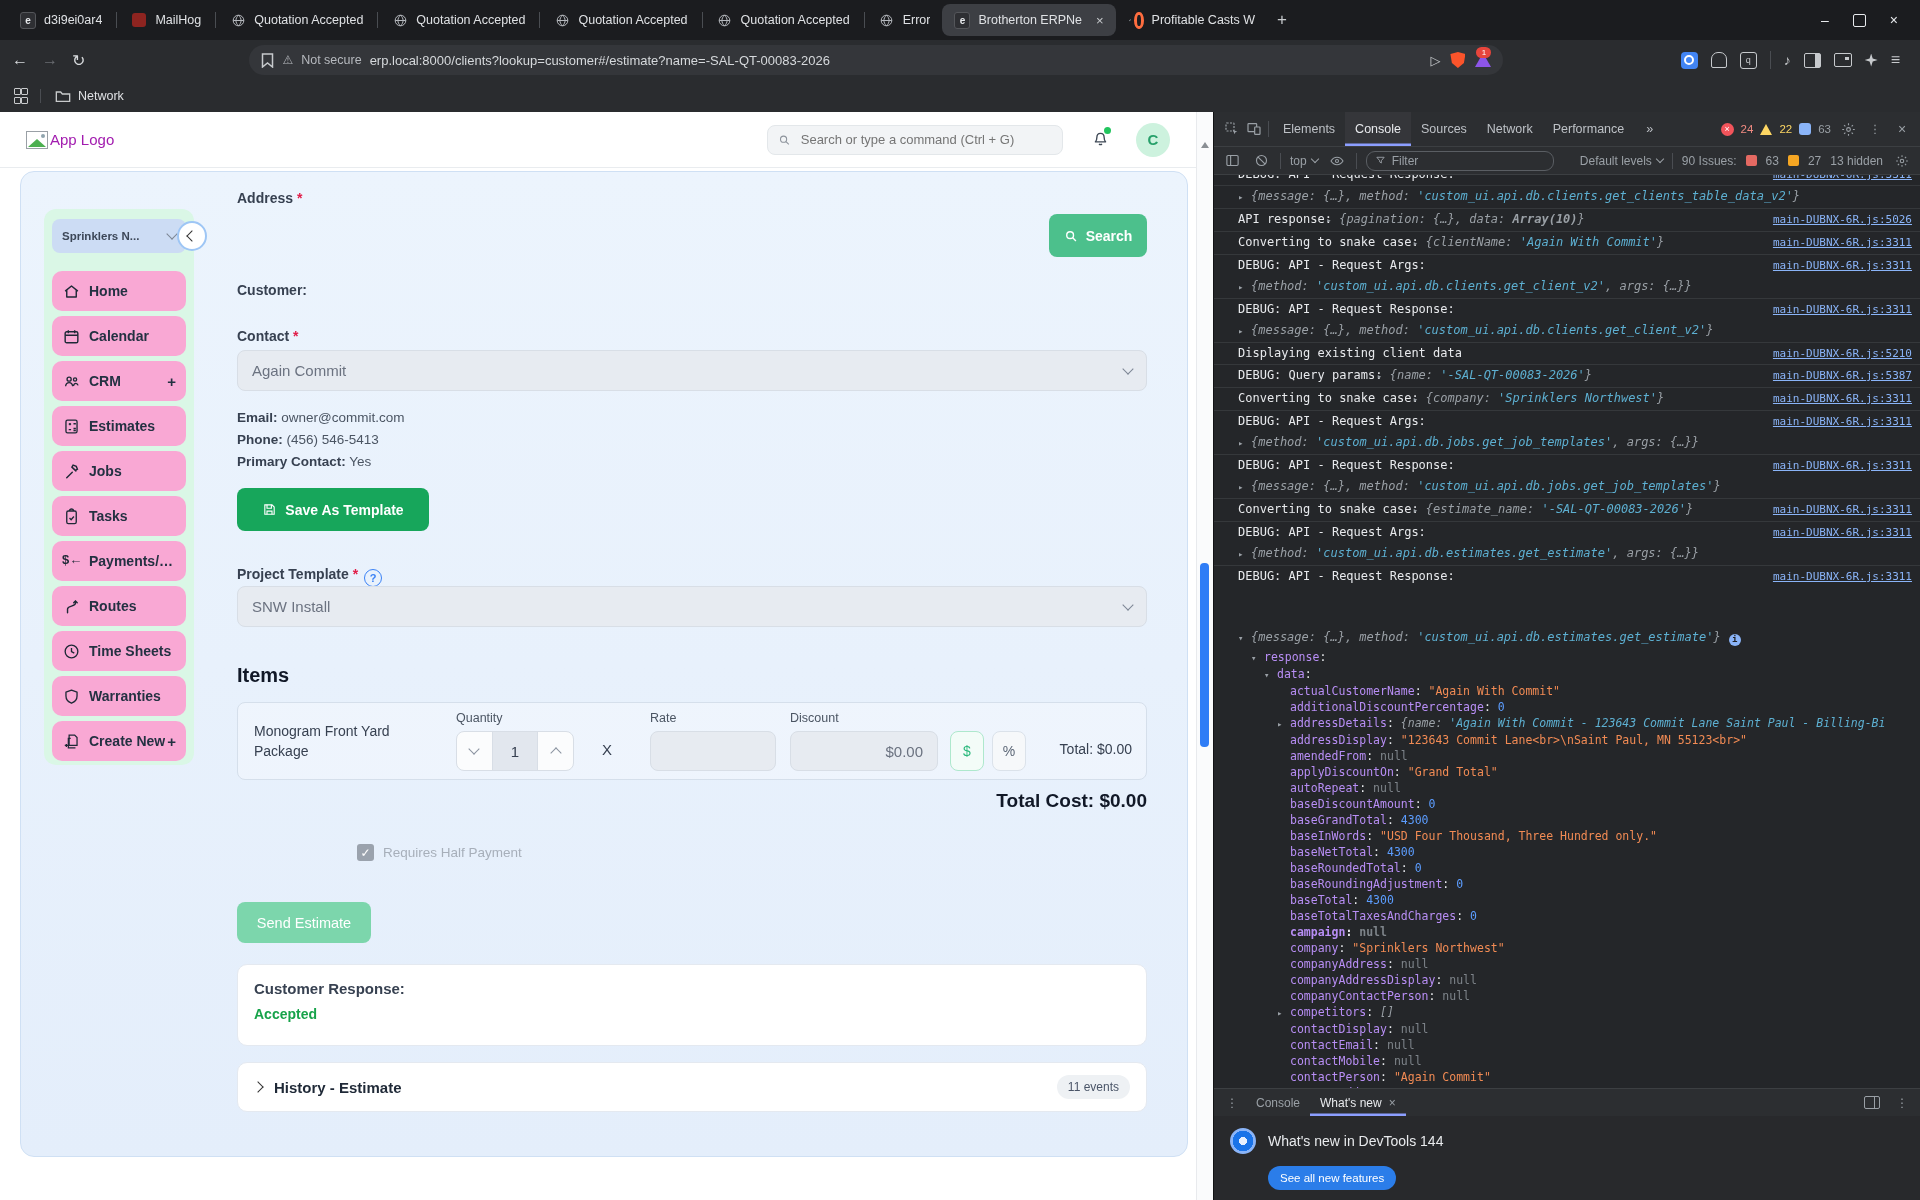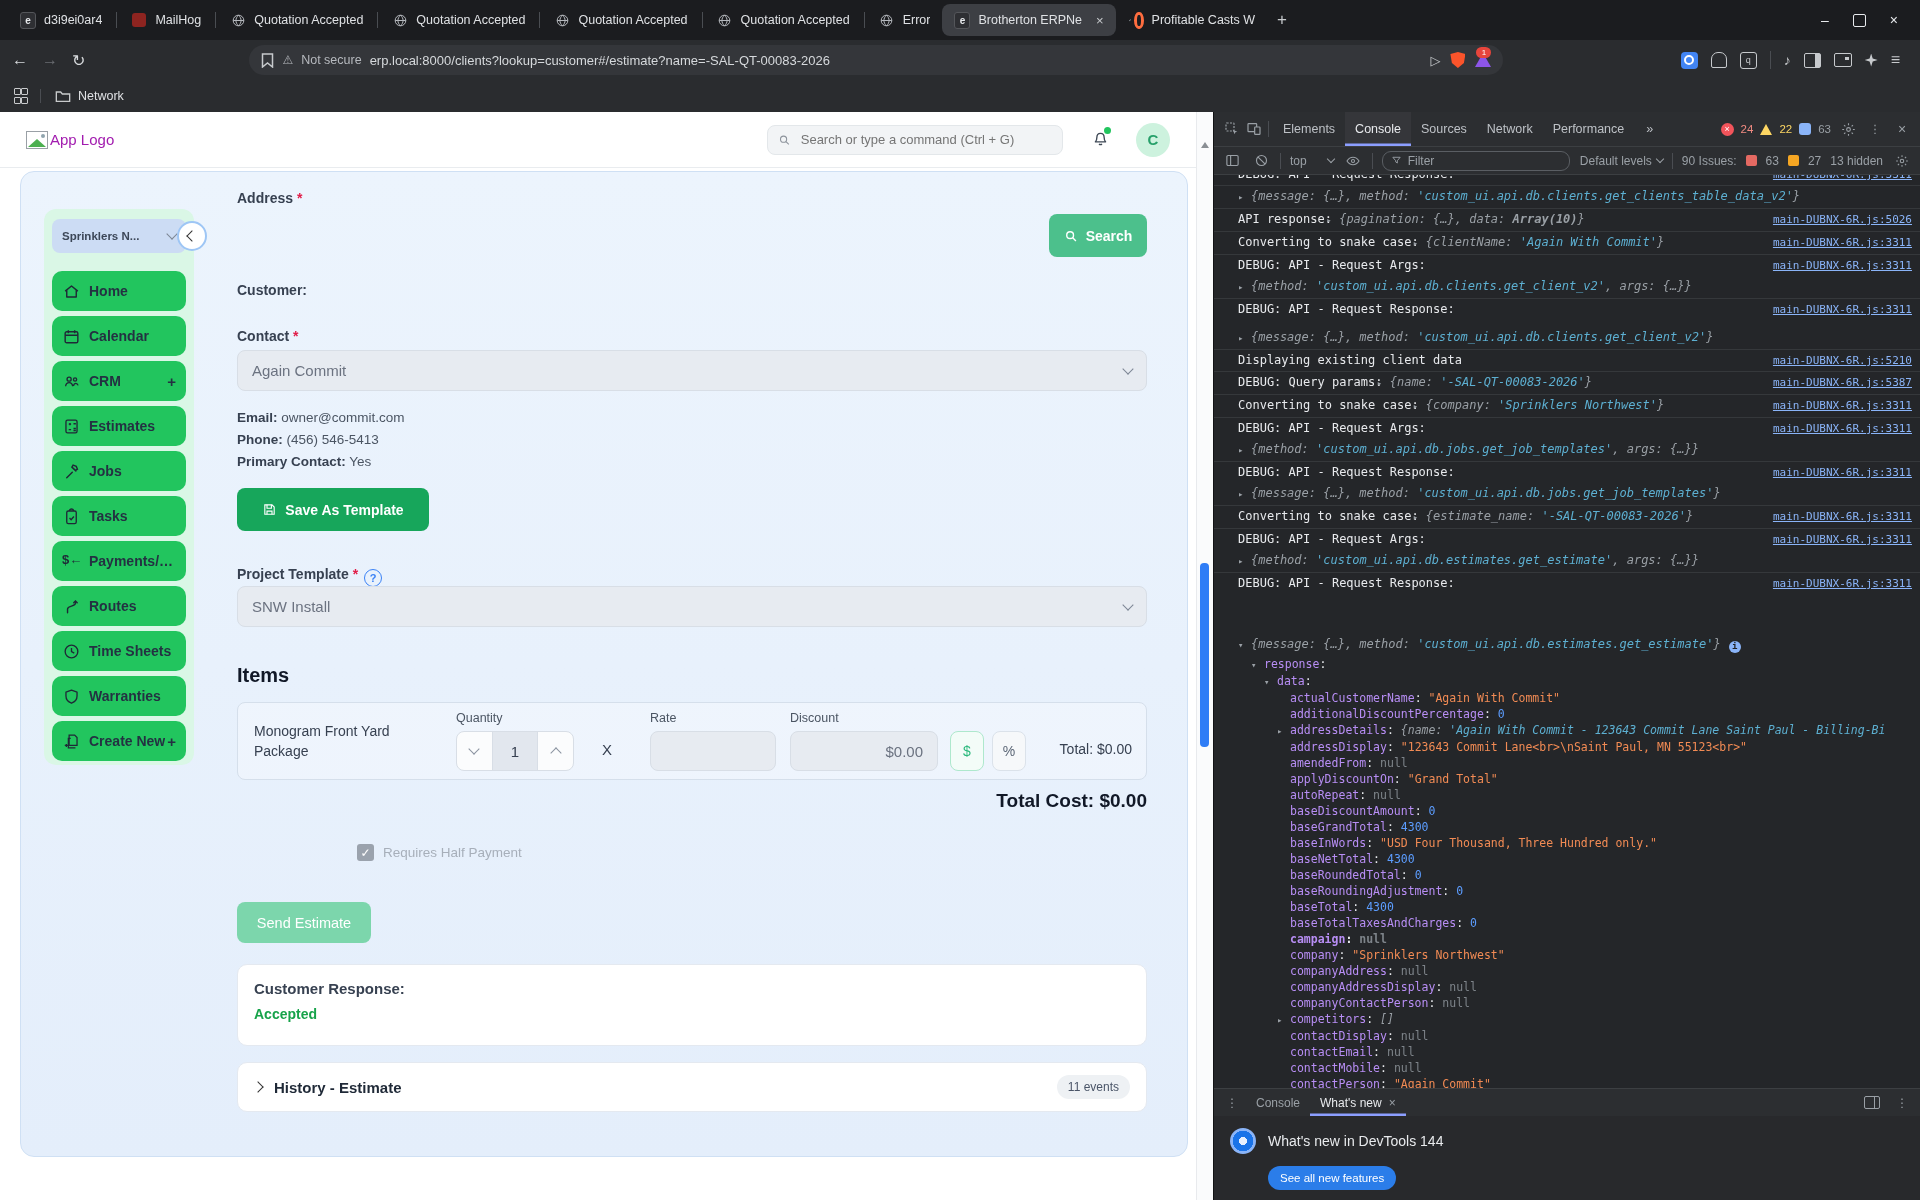--- a/index.html
+++ b/index.html
@@ -70,21 +70,21 @@
           font-size:15px;display:flex;align-items:center;justify-content:center}
   .card{position:absolute;left:20px;top:59px;width:1168px;height:986px;border:1px solid #cfe0f4;border-radius:14px;
         background:linear-gradient(180deg,#ecf4fd,#e4eefb);box-sizing:border-box}
   
   .sidebar{position:absolute;left:23px;top:37px;width:150px;height:556px;background:#daf7e6;border-radius:12px;padding:10px 8px;box-sizing:border-box}
   .companysel{height:34px;background:#ccdcf4;border-radius:8px;display:flex;align-items:center;justify-content:space-between;
               padding:0 10px;font-size:11.5px;color:#3c4758;font-weight:bold}
   .collapsebtn{position:absolute;right:-13px;top:12px;width:26px;height:26px;border-radius:50%;background:#fff;
                border:2px solid #9ec6f5;display:flex;align-items:center;justify-content:center}
   .navlist{margin-top:18px;display:flex;flex-direction:column;gap:5px}
-  .navitem{height:40px;background:#22c55e;border-radius:10px;display:flex;align-items:center;padding:0 10px;
+  .navitem{height:40px;background:#f9a8d4;border-radius:10px;display:flex;align-items:center;padding:0 10px;
            color:#243142;font-size:14px;font-weight:600;white-space:nowrap;overflow:hidden}
   .navitem .nicon{width:19px;height:19px;margin-right:8px;flex:0 0 19px;color:#1f2937;display:inline-flex}
   .navitem .nicon svg{width:19px;height:19px}
   .navitem .ticon{font-size:13px;font-weight:bold}
   .navitem .plus{margin-left:auto;font-weight:bold;font-size:15px}
   .navitem .ilabel{overflow:hidden;text-overflow:ellipsis}
   
   .chev{display:inline-block;width:7px;height:7px;border-right:1.8px solid #7c8694;border-bottom:1.8px solid #7c8694}
   .chev.down{transform:rotate(45deg);margin-top:-4px}
   .chev.up{transform:rotate(-135deg);margin-top:3px}
@@ -606,21 +606,21 @@
             <path d="M9 4v16"></path>
           </svg>
       </span>
       <span class="dt-ic">
         <svg width="15" height="15" viewBox="0 0 24 24" fill="none" stroke="currentColor" stroke-width="1.8">
             <circle cx="12" cy="12" r="8"></circle>
             <path d="M6.5 6.5l11 11"></path>
           </svg>
       </span>
       <span class="tb-sep"></span>
-      <span style="display:flex;align-items:center;gap:21px">
+      <span style="display:flex;align-items:center;gap:5px">
           <span>top</span>
           <i class="chev down" style="border-color:#9aa0a6;width:5px;height:5px"></i>
         </span>
       <span class="dt-ic">
         <svg width="16" height="16" viewBox="0 0 24 24" fill="none" stroke="currentColor" stroke-width="1.6">
             <path d="M3 12s3.5-5.5 9-5.5S21 12 21 12s-3.5 5.5-9 5.5S3 12 3 12z"></path>
             <circle cx="12" cy="12" r="2.3"></circle>
           </svg>
       </span>
       <span class="tb-sep"></span>
@@ -672,21 +672,21 @@
           <span class="src">main-DUBNX-6R.js:3311</span>
         </div>
         <div class="crow">
           <span class="msg" style="padding-left: 13px;"><span class="sg-tri" style="margin-left: -13px;">▸</span><span class="sg-prev">{method: </span><span class="sg-pstr">'custom_ui.api.db.clients.get_client_v2'</span><span class="sg-prev">, args: {…}}</span></span>
         </div>
         <div class="crow nob">
           <span class="msg" style="padding-left: 0px;"><span class="sg-txt">DEBUG: API - Request Response:</span></span>
           <span class="src">main-DUBNX-6R.js:3311</span>
         </div>
         <div class="crow">
-          <span class="msg" style="padding-left: 13px; margin-top: 7px;"><span class="sg-tri" style="margin-left: -13px;">▸</span><span class="sg-prev">{message: {…}, method: </span><span class="sg-pstr">'custom_ui.api.db.clients.get_client_v2'</span><span class="sg-prev">}</span></span>
+          <span class="msg" style="padding-left: 13px;"><span class="sg-tri" style="margin-left: -13px;">▸</span><span class="sg-prev">{message: {…}, method: </span><span class="sg-pstr">'custom_ui.api.db.clients.get_client_v2'</span><span class="sg-prev">}</span></span>
         </div>
         <div class="crow">
           <span class="msg" style="padding-left: 0px;"><span class="sg-txt">Displaying existing client data</span></span>
           <span class="src">main-DUBNX-6R.js:5210</span>
         </div>
         <div class="crow">
           <span class="msg" style="padding-left: 0px;"><span class="sg-txt">DEBUG: Query params: </span><span class="sg-tri" style="margin-left: -13px;">▸</span><span class="sg-prev">{name: </span><span class="sg-pstr">'-SAL-QT-00083-2026'</span><span class="sg-prev">}</span></span>
           <span class="src">main-DUBNX-6R.js:5387</span>
         </div>
         <div class="crow">

